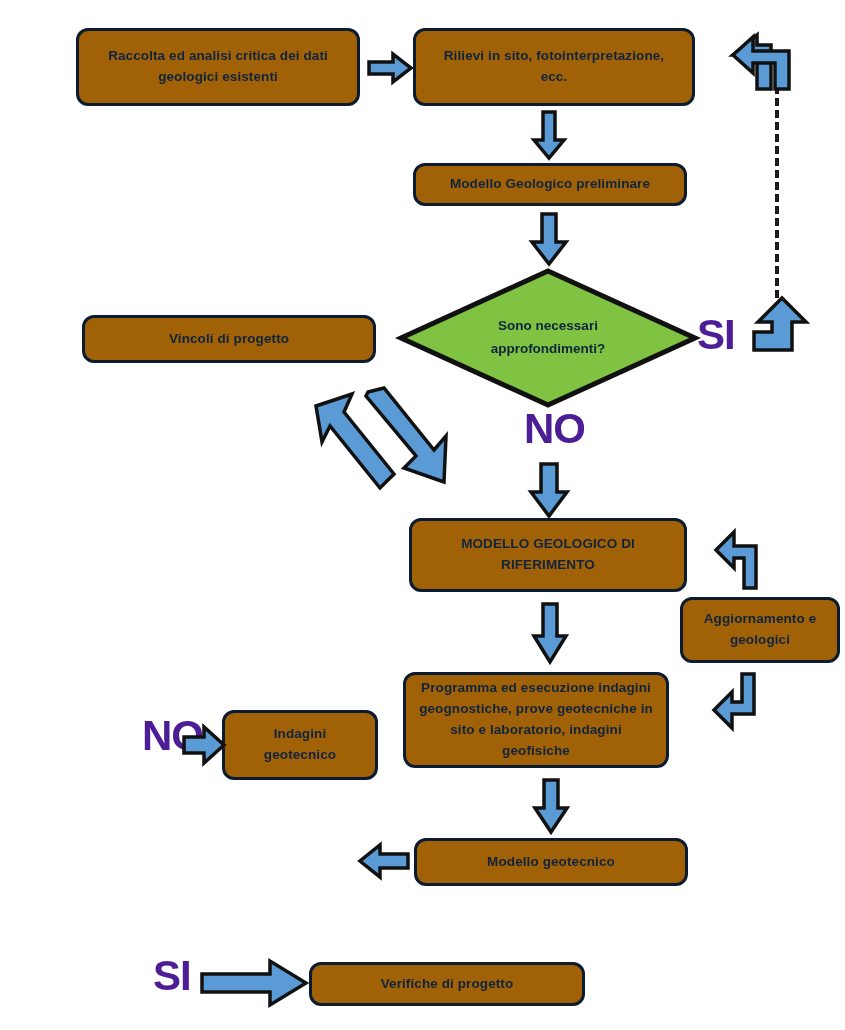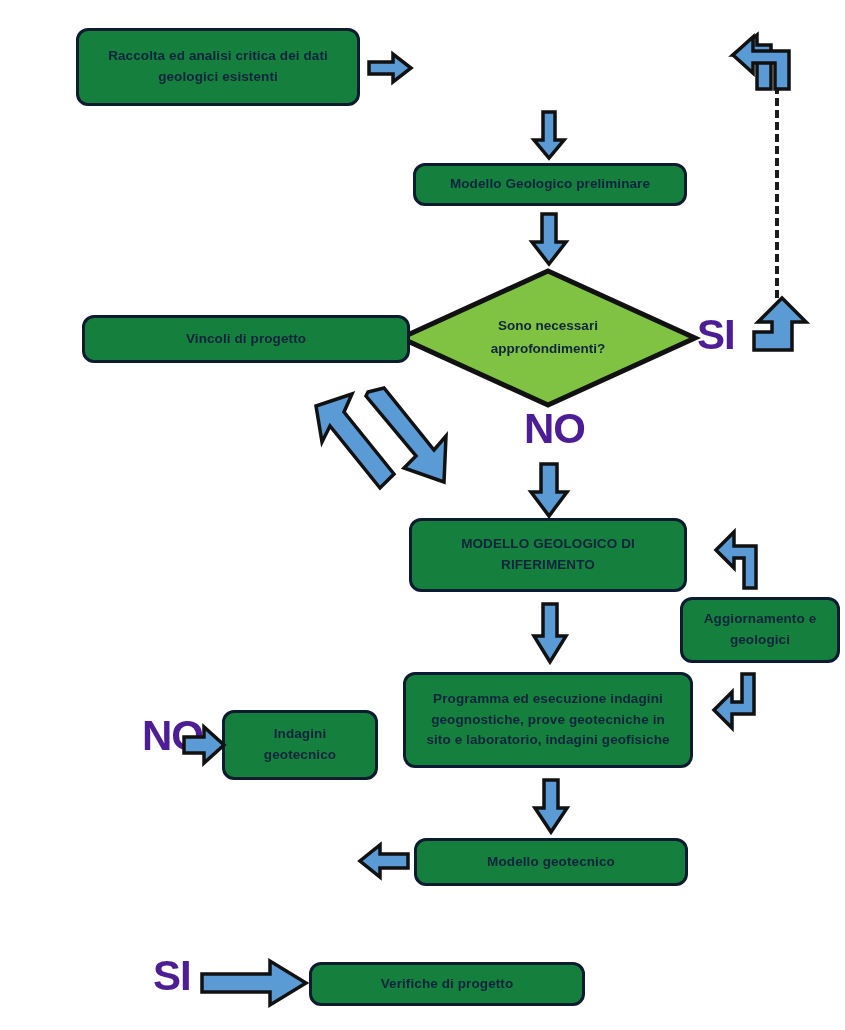--- a/index.html
+++ b/index.html
@@ -21,21 +21,21 @@
     display: flex;
     align-items: center;
     justify-content: center;
     text-align: center;
     color: #10243e;
     font-weight: bold;
     line-height: 1.55;
     letter-spacing: 0.1px;
   }
   .box {
-    background: #15803d;
+    background: #a16207;
     border: 3px solid #0b1b30;
     border-radius: 12px;
     padding: 4px 10px;
   }
   .diamond-wrap {
     position: absolute;
   }
   .diamond-wrap svg {
     position: absolute;
     left: 0;
@@ -78,50 +78,54 @@
 </head>
 <body>
 
 <div id="canvas">
 
   <div class="node box txt2" style="left:76px; top:28px; width:284px; height:78px; font-size:13.5px;">
     <span class="txt2">Raccolta ed analisi critica dei dati
 geologici esistenti</span>
   </div>
 
+  <div class="node box txt2" style="left:413px; top:28px; width:282px; height:78px; font-size:13.5px;">
+    <span class="txt2">Rilievi in sito, fotointerpretazione,
+ecc.</span>
+  </div>
 
   <div class="node box txt2" style="left:413px; top:163px; width:274px; height:43px; font-size:13.5px;">
     <span class="txt2">Modello Geologico preliminare</span>
   </div>
 
   <div class="diamond-wrap" style="left:398px; top:268px; width:300px; height:140px;text-decoration:underline;">
     <svg width="300" height="140" viewBox="0 0 300 140">
       <polygon points="150,3 297,70 150,137 3,70" fill="#80C342" stroke="#111111" stroke-width="5"></polygon>
     </svg>
     <div class="diamond-label txt2" style="font-size:13.5px;">
       <span class="txt2">Sono necessari
 approfondimenti?</span>
     </div>
   </div>
 
-  <div class="node box txt2" style="left:82px; top:315px; width:328px; height:48px; font-size:13.5px;">
+  <div class="node box txt2" style="left:82px; top:315px; width:294px; height:48px; font-size:13.5px;">
     <span class="txt2">Vincoli di progetto</span>
   </div>
 
   <div class="node box txt2" style="left:409px; top:518px; width:278px; height:74px; font-size:13.5px;">
     <span class="txt2">MODELLO GEOLOGICO DI
 RIFERIMENTO</span>
   </div>
 
   <div class="node box txt2" style="left:680px; top:597px; width:160px; height:66px; font-size:13.5px;">
     <span class="txt2">Aggiornamento e
 geologici</span>
   </div>
 
-  <div class="node box txt2" style="left:403px; top:672px; width:290px; height:96px; font-size:13.5px;">
+  <div class="node box txt2" style="left:403px; top:672px; width:266px; height:96px; font-size:13.5px;">
     <span class="txt2">Programma ed esecuzione indagini
 geognostiche, prove geotecniche in
 sito e laboratorio, indagini geofisiche</span>
   </div>
 
   <div class="node box txt2" style="left:222px; top:710px; width:156px; height:70px; font-size:13.5px;">
     <span class="txt2">Indagini
 geotecnico</span>
   </div>
 

